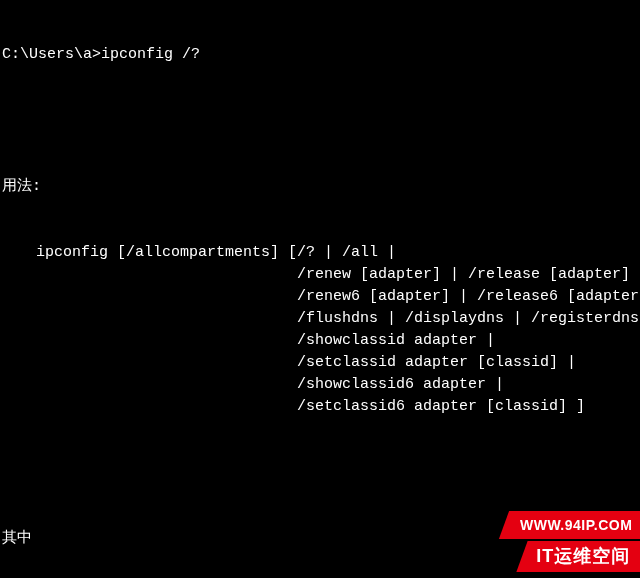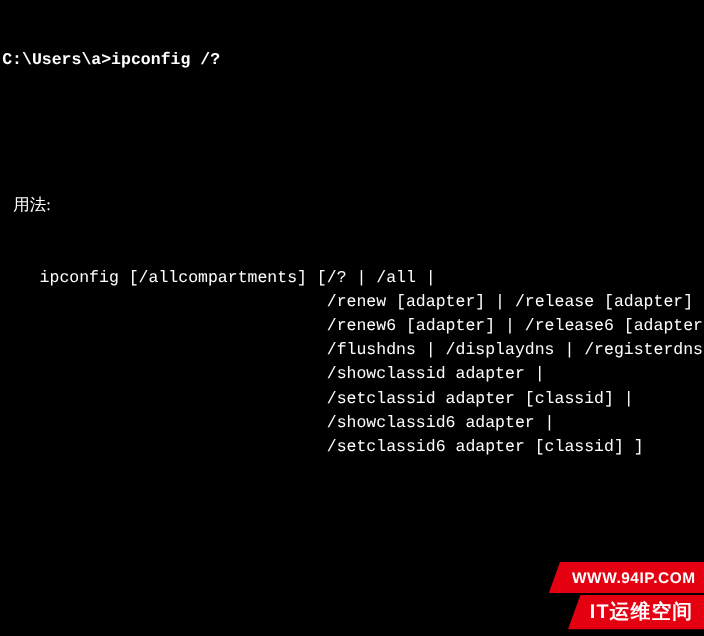--- a/index.html
+++ b/index.html
@@ -21,25 +21,23 @@
   }
   .line {
     height: 22px;
     white-space: pre;
     padding-left: 0;
   }
   .prompt-line {
     height: 22px;
     white-space: pre;
     padding-left: 2px;
-    font-weight: bold;
   }
   .section {
-    padding-left: 12px;
-    font-family: Liberation Serif, serif;
+    padding-left: 2px;
   }
   .watermark-banner {
     position: absolute;
     right: -20px;
     bottom: 6px;
     transform-origin: bottom right;
   }
   .url-bar {
     background: #e40011;
     color: #fff;
@@ -77,20 +75,21 @@
 </style>
 </head>
 <body>
 
 <div class="terminal">
   <div class="prompt-line">C:\Users\a&gt;ipconfig /?</div>
   <div class="line"> </div>
   <div class="section">用法:</div>
   <div id="usage-block"><div class="line">    ipconfig [/allcompartments] [/? | /all |</div><div class="line">                                 /renew [adapter] | /release [adapter] |</div><div class="line">                                 /renew6 [adapter] | /release6 [adapter] |</div><div class="line">                                 /flushdns | /displaydns | /registerdns |</div><div class="line">                                 /showclassid adapter |</div><div class="line">                                 /setclassid adapter [classid] |</div><div class="line">                                 /showclassid6 adapter |</div><div class="line">                                 /setclassid6 adapter [classid] ]</div></div>
   <div class="line"> </div>
+  <div class="section">其中</div>
   
   
   
   
   
 </div>
 
 <div class="watermark-banner">
   <div class="wm-row">
     <div class="url-bar"><span>WWW.94IP.COM</span></div>

